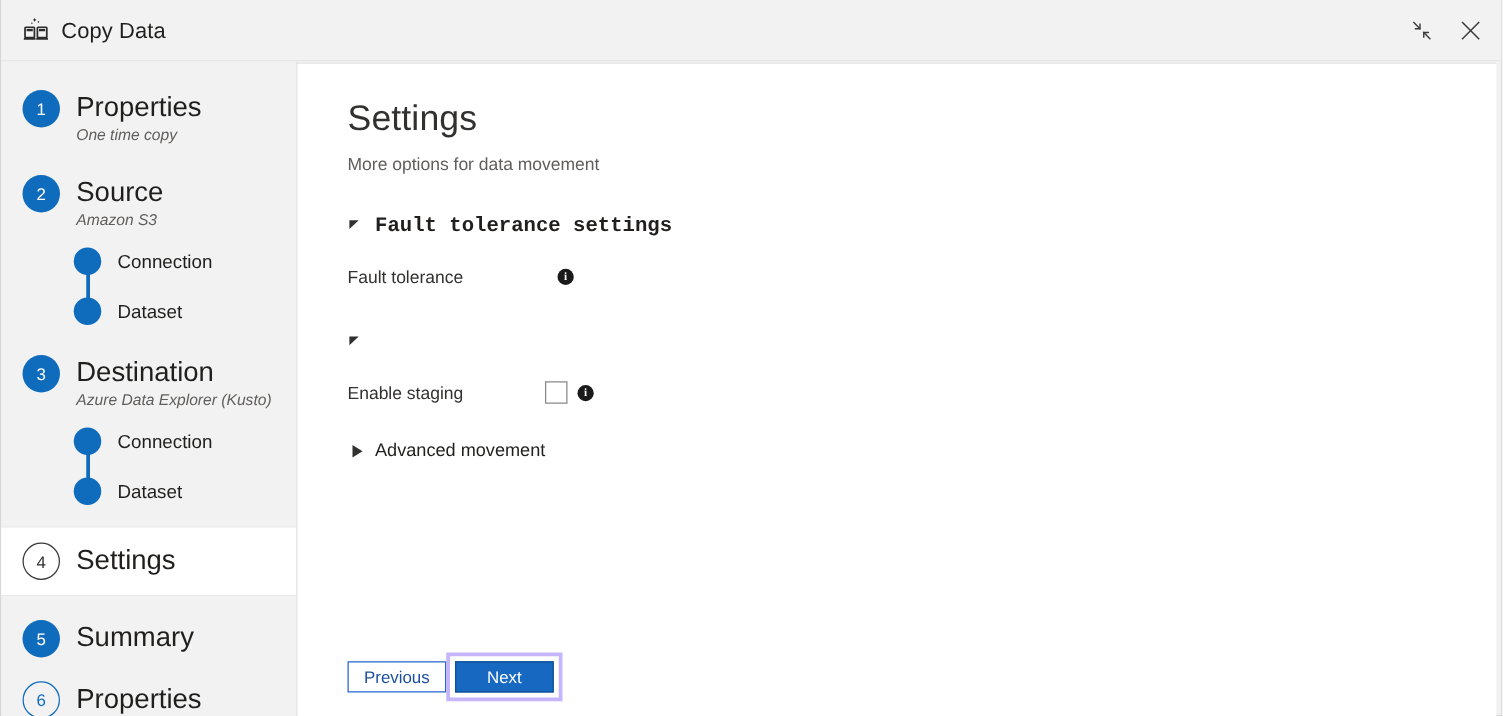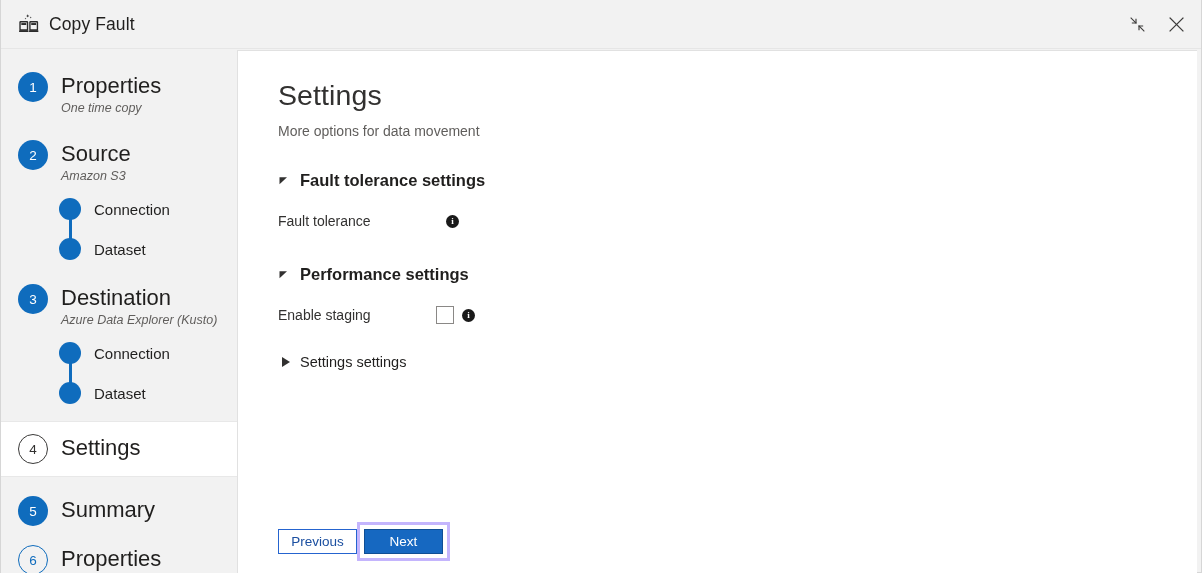--- a/index.html
+++ b/index.html
@@ -101,21 +101,21 @@
     background: #ffffff;
     border-left: 1px solid #e1e1e1;
     border-top: 1px solid #e1e1e1;
   }
   .content-inner { padding: 28px 0 0 40px; position: relative; height: 100%; }
   .page-title { font-size: 28.5px; color: #323130; font-weight: 400; letter-spacing: .1px; }
   .page-sub { font-size: 14px; color: #605e5c; margin-top: 11px; }
 
   .section { margin-top: 32px; }
   .section-head {
-    display: flex; align-items: center; gap: 11px; cursor: pointer;
+    display: flex; align-items: center; gap: 11px; cursor: pointer; font-family: Liberation Mono, monospace;
   }
   .section-title { font-size: 16.5px; color: #201f1e; font-weight: bold; }
 
   .field-row {
     display: flex; align-items: center;
     margin-top: 19px; height: 24px;
   }
   .field-label { font-size: 14px; color: #323130; width: 158px; flex: 0 0 158px; }
   .select-box {
     width: 250px; height: 24px;
@@ -203,21 +203,21 @@
             <rect x="13" y="9.6" width="8.2" height="9" rx="0.6"></rect>
           </g>
           <g fill="#2b2b2b">
             <rect x="3.6" y="11" width="5.4" height="2.1"></rect>
             <rect x="14.4" y="11" width="5.4" height="2.1"></rect>
             <rect x="1.1" y="18.9" width="10.4" height="1.7" rx="0.5"></rect>
             <rect x="11.9" y="18.9" width="10.4" height="1.7" rx="0.5"></rect>
           </g>
         </svg>
       </span>
-      <span class="title-text">Copy Fault</span>
+      <span class="title-text">Copy Data</span>
     </div>
     <div class="title-right">
       <button class="winbtn" aria-label="restore">
         <svg width="17" height="17" viewBox="0 0 18 18">
           <g stroke="#3b3a39" stroke-width="1.2" fill="none" stroke-linecap="square">
             <path d="M2.2 2.2 L7.4 7.4"></path>
             <path d="M7.4 3.6 L7.4 7.4 L3.6 7.4"></path>
             <path d="M15.8 15.8 L10.6 10.6"></path>
             <path d="M10.6 14.4 L10.6 10.6 L14.4 10.6"></path>
           </g>
@@ -326,32 +326,31 @@
         </div>
       </div>
 
       <div class="section">
         <div class="section-head">
           <span>
             <svg width="11" height="11" viewBox="0 0 11 11">
                 <path d="M1.5 2.2 L9 2.2 L1.5 9.2 Z" fill="#323130"></path>
               </svg>
           </span>
-          <span class="section-title">Performance settings</span>
         </div>
         <div class="field-row">
           <span class="field-label">Enable staging</span>
           <span class="checkbox"></span>
           <span class="info-icon" style="margin-left:8px;">i</span>
         </div>
       </div>
 
       <div class="adv-row">
         <span class="tri-right"></span>
-        <span class="adv-label">Settings settings</span>
+        <span class="adv-label">Advanced movement</span>
       </div>
 
       <div class="footer">
         <button class="btn btn-secondary">Previous</button>
         <span class="highlight-box">
           <button class="btn btn-primary">Next</button>
         </span>
       </div>
 
     </div>

